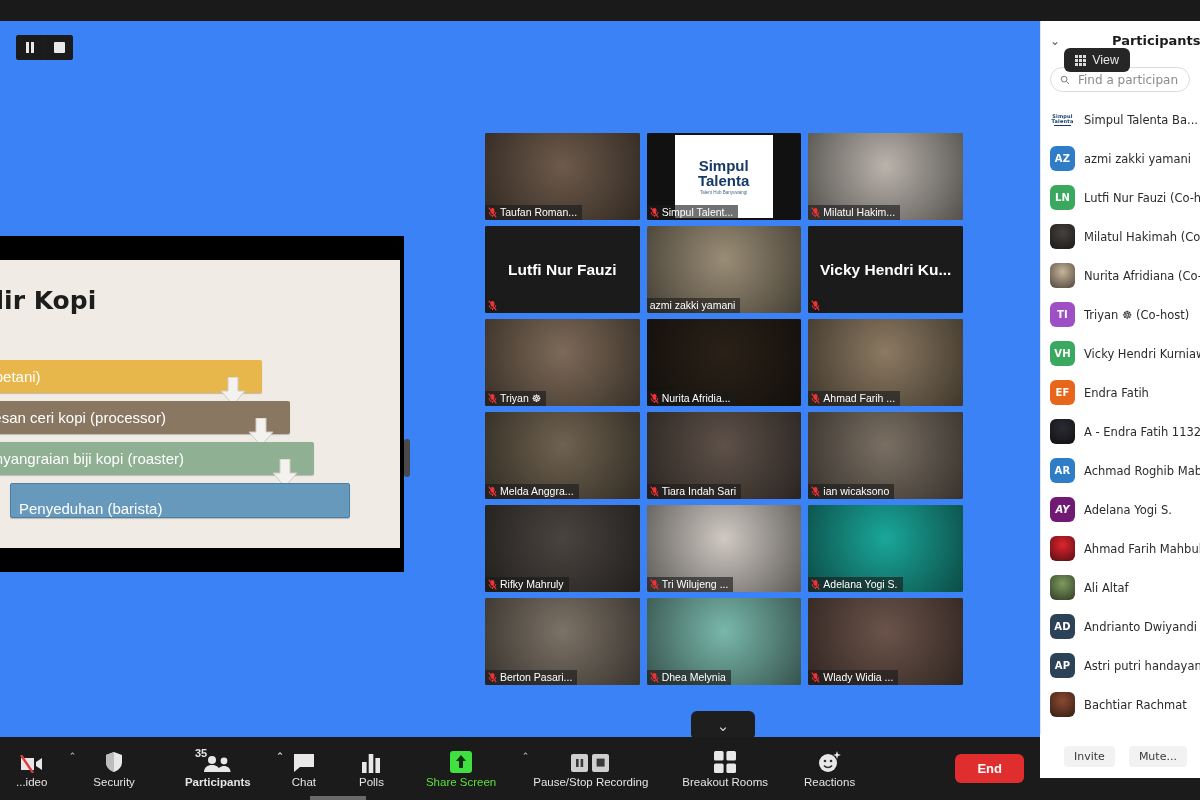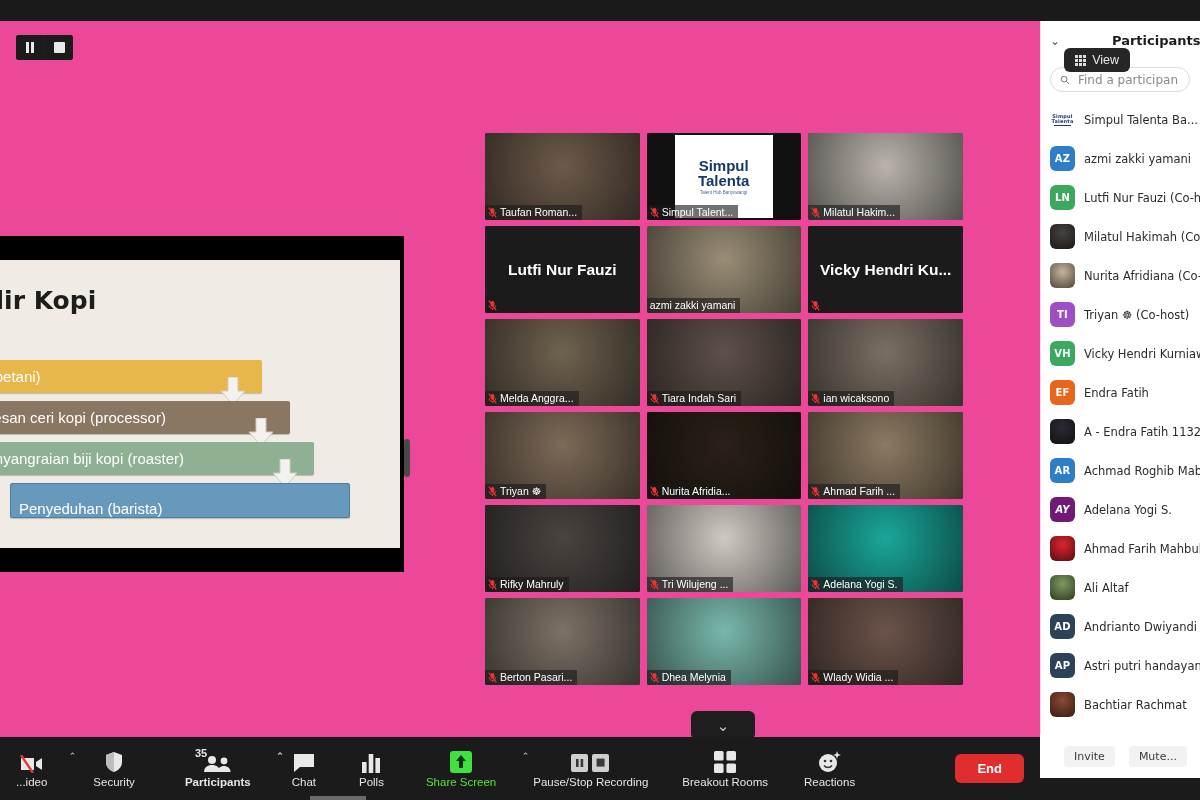--- a/index.html
+++ b/index.html
@@ -21,21 +21,21 @@
     white-space:nowrap;letter-spacing:.1px;
   }
   .view-options{
     position:absolute;top:0;left:675px;height:21px;
     background:#232323;color:#fff;font-size:11.5px;font-weight:bold;
     display:flex;align-items:center;gap:5px;padding:0 12px;white-space:nowrap;
   }
   .chev{display:inline-block;font-size:9px;line-height:1;transform:translateY(-1px);}
 
   
-  .stage{position:absolute;top:21px;left:0;width:1168px;height:779px;background:#ec4899;overflow:hidden;}
+  .stage{position:absolute;top:21px;left:0;width:1168px;height:779px;background:#3b82f6;overflow:hidden;}
 
   
   .rec-controls{position:absolute;top:14px;left:16px;display:flex;gap:1px;background:#1f1f1f;border-radius:3px;overflow:hidden;z-index:20;}
   .rec-btn{width:28px;height:25px;display:flex;align-items:center;justify-content:center;background:#1b1b1b;}
   .rec-pause{display:flex;gap:2px;}
   .rec-pause i{display:block;width:3px;height:11px;background:#e9e9e9;}
   .rec-stop{width:11px;height:11px;background:#e9e9e9;border-radius:1px;}
 
   
   .view-btn{
@@ -312,20 +312,58 @@
                 <path d="M1.6 6.6a4.4 4.4 0 0 0 8.8 0" fill="none" stroke="#e33" stroke-width="1.3"></path>
                 <line x1="6" y1="10.6" x2="6" y2="13" stroke="#e33" stroke-width="1.3"></line>
                 <line x1="1" y1="0.4" x2="11" y2="13.4" stroke="#e33" stroke-width="1.5"></line>
               </svg>
               <span></span>
             </div>
           </div>
         </div>
         <div class="tile-row">
           <div class="tile">
+            <div class="pic" style="background: radial-gradient(circle at 50% 38%, rgb(125, 106, 88) 0%, rgba(0, 0, 0, 0.55) 100%), rgb(125, 106, 88);"></div>
+            <div class="namebar">
+              <svg class="mic-off" viewBox="0 0 12 14">
+                <rect x="3.4" y="1" width="5.2" height="7.6" rx="2.6" fill="#e33"></rect>
+                <path d="M1.6 6.6a4.4 4.4 0 0 0 8.8 0" fill="none" stroke="#e33" stroke-width="1.3"></path>
+                <line x1="6" y1="10.6" x2="6" y2="13" stroke="#e33" stroke-width="1.3"></line>
+                <line x1="1" y1="0.4" x2="11" y2="13.4" stroke="#e33" stroke-width="1.5"></line>
+              </svg>
+              <span>Triyan ☸</span>
+            </div>
+          </div>
+          <div class="tile">
+            <div class="pic" style="background: radial-gradient(circle at 50% 38%, rgb(42, 33, 24) 0%, rgba(0, 0, 0, 0.55) 100%), rgb(42, 33, 24);"></div>
+            <div class="namebar">
+              <svg class="mic-off" viewBox="0 0 12 14">
+                <rect x="3.4" y="1" width="5.2" height="7.6" rx="2.6" fill="#e33"></rect>
+                <path d="M1.6 6.6a4.4 4.4 0 0 0 8.8 0" fill="none" stroke="#e33" stroke-width="1.3"></path>
+                <line x1="6" y1="10.6" x2="6" y2="13" stroke="#e33" stroke-width="1.3"></line>
+                <line x1="1" y1="0.4" x2="11" y2="13.4" stroke="#e33" stroke-width="1.5"></line>
+              </svg>
+              <span>Nurita Afridia...</span>
+            </div>
+          </div>
+          <div class="tile">
+            <div class="pic" style="background: radial-gradient(circle at 50% 38%, rgb(140, 122, 98) 0%, rgba(0, 0, 0, 0.55) 100%), rgb(140, 122, 98);"></div>
+            <div class="namebar">
+              <svg class="mic-off" viewBox="0 0 12 14">
+                <rect x="3.4" y="1" width="5.2" height="7.6" rx="2.6" fill="#e33"></rect>
+                <path d="M1.6 6.6a4.4 4.4 0 0 0 8.8 0" fill="none" stroke="#e33" stroke-width="1.3"></path>
+                <line x1="6" y1="10.6" x2="6" y2="13" stroke="#e33" stroke-width="1.3"></line>
+                <line x1="1" y1="0.4" x2="11" y2="13.4" stroke="#e33" stroke-width="1.5"></line>
+              </svg>
+              <span>Ahmad Farih ...</span>
+            </div>
+          </div>
+        </div>
+        <div class="tile-row">
+          <div class="tile">
             <div class="pic" style="background: radial-gradient(circle at 50% 38%, rgb(111, 98, 80) 0%, rgba(0, 0, 0, 0.55) 100%), rgb(111, 98, 80);"></div>
             <div class="namebar">
               <svg class="mic-off" viewBox="0 0 12 14">
                 <rect x="3.4" y="1" width="5.2" height="7.6" rx="2.6" fill="#e33"></rect>
                 <path d="M1.6 6.6a4.4 4.4 0 0 0 8.8 0" fill="none" stroke="#e33" stroke-width="1.3"></path>
                 <line x1="6" y1="10.6" x2="6" y2="13" stroke="#e33" stroke-width="1.3"></line>
                 <line x1="1" y1="0.4" x2="11" y2="13.4" stroke="#e33" stroke-width="1.5"></line>
               </svg>
               <span>Melda Anggra...</span>
             </div>
@@ -345,58 +383,20 @@
           <div class="tile">
             <div class="pic" style="background: radial-gradient(circle at 50% 38%, rgb(122, 111, 99) 0%, rgba(0, 0, 0, 0.55) 100%), rgb(122, 111, 99);"></div>
             <div class="namebar">
               <svg class="mic-off" viewBox="0 0 12 14">
                 <rect x="3.4" y="1" width="5.2" height="7.6" rx="2.6" fill="#e33"></rect>
                 <path d="M1.6 6.6a4.4 4.4 0 0 0 8.8 0" fill="none" stroke="#e33" stroke-width="1.3"></path>
                 <line x1="6" y1="10.6" x2="6" y2="13" stroke="#e33" stroke-width="1.3"></line>
                 <line x1="1" y1="0.4" x2="11" y2="13.4" stroke="#e33" stroke-width="1.5"></line>
               </svg>
               <span>ian wicaksono</span>
-            </div>
-          </div>
-        </div>
-        <div class="tile-row">
-          <div class="tile">
-            <div class="pic" style="background: radial-gradient(circle at 50% 38%, rgb(125, 106, 88) 0%, rgba(0, 0, 0, 0.55) 100%), rgb(125, 106, 88);"></div>
-            <div class="namebar">
-              <svg class="mic-off" viewBox="0 0 12 14">
-                <rect x="3.4" y="1" width="5.2" height="7.6" rx="2.6" fill="#e33"></rect>
-                <path d="M1.6 6.6a4.4 4.4 0 0 0 8.8 0" fill="none" stroke="#e33" stroke-width="1.3"></path>
-                <line x1="6" y1="10.6" x2="6" y2="13" stroke="#e33" stroke-width="1.3"></line>
-                <line x1="1" y1="0.4" x2="11" y2="13.4" stroke="#e33" stroke-width="1.5"></line>
-              </svg>
-              <span>Triyan ☸</span>
-            </div>
-          </div>
-          <div class="tile">
-            <div class="pic" style="background: radial-gradient(circle at 50% 38%, rgb(42, 33, 24) 0%, rgba(0, 0, 0, 0.55) 100%), rgb(42, 33, 24);"></div>
-            <div class="namebar">
-              <svg class="mic-off" viewBox="0 0 12 14">
-                <rect x="3.4" y="1" width="5.2" height="7.6" rx="2.6" fill="#e33"></rect>
-                <path d="M1.6 6.6a4.4 4.4 0 0 0 8.8 0" fill="none" stroke="#e33" stroke-width="1.3"></path>
-                <line x1="6" y1="10.6" x2="6" y2="13" stroke="#e33" stroke-width="1.3"></line>
-                <line x1="1" y1="0.4" x2="11" y2="13.4" stroke="#e33" stroke-width="1.5"></line>
-              </svg>
-              <span>Nurita Afridia...</span>
-            </div>
-          </div>
-          <div class="tile">
-            <div class="pic" style="background: radial-gradient(circle at 50% 38%, rgb(140, 122, 98) 0%, rgba(0, 0, 0, 0.55) 100%), rgb(140, 122, 98);"></div>
-            <div class="namebar">
-              <svg class="mic-off" viewBox="0 0 12 14">
-                <rect x="3.4" y="1" width="5.2" height="7.6" rx="2.6" fill="#e33"></rect>
-                <path d="M1.6 6.6a4.4 4.4 0 0 0 8.8 0" fill="none" stroke="#e33" stroke-width="1.3"></path>
-                <line x1="6" y1="10.6" x2="6" y2="13" stroke="#e33" stroke-width="1.3"></line>
-                <line x1="1" y1="0.4" x2="11" y2="13.4" stroke="#e33" stroke-width="1.5"></line>
-              </svg>
-              <span>Ahmad Farih ...</span>
             </div>
           </div>
         </div>
         <div class="tile-row">
           <div class="tile">
             <div class="pic" style="background: radial-gradient(circle at 50% 38%, rgb(74, 68, 64) 0%, rgba(0, 0, 0, 0.55) 100%), rgb(74, 68, 64);"></div>
             <div class="namebar">
               <svg class="mic-off" viewBox="0 0 12 14">
                 <rect x="3.4" y="1" width="5.2" height="7.6" rx="2.6" fill="#e33"></rect>
                 <path d="M1.6 6.6a4.4 4.4 0 0 0 8.8 0" fill="none" stroke="#e33" stroke-width="1.3"></path>

